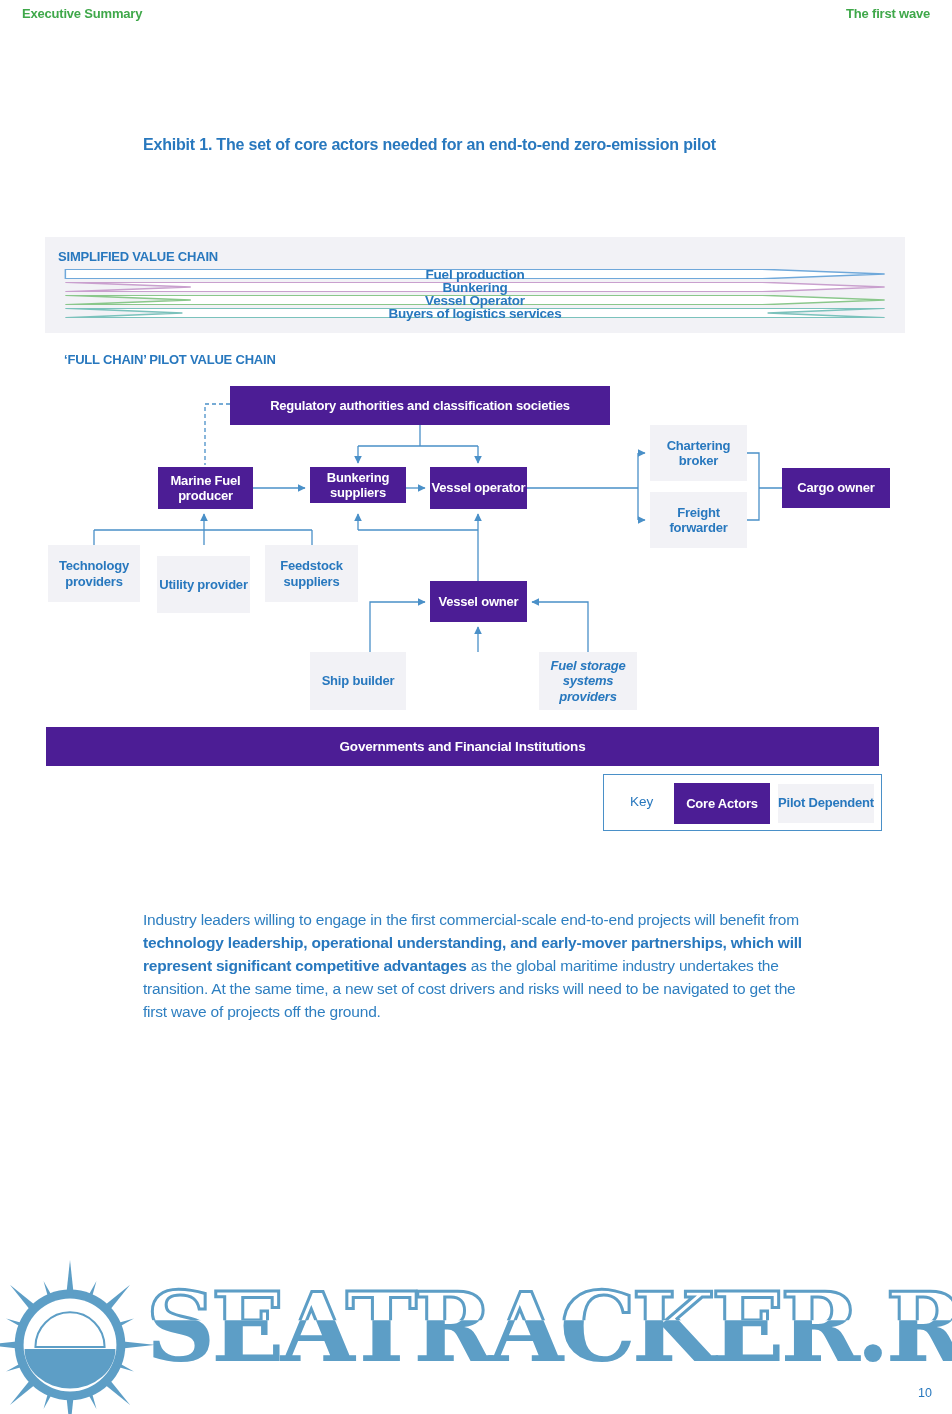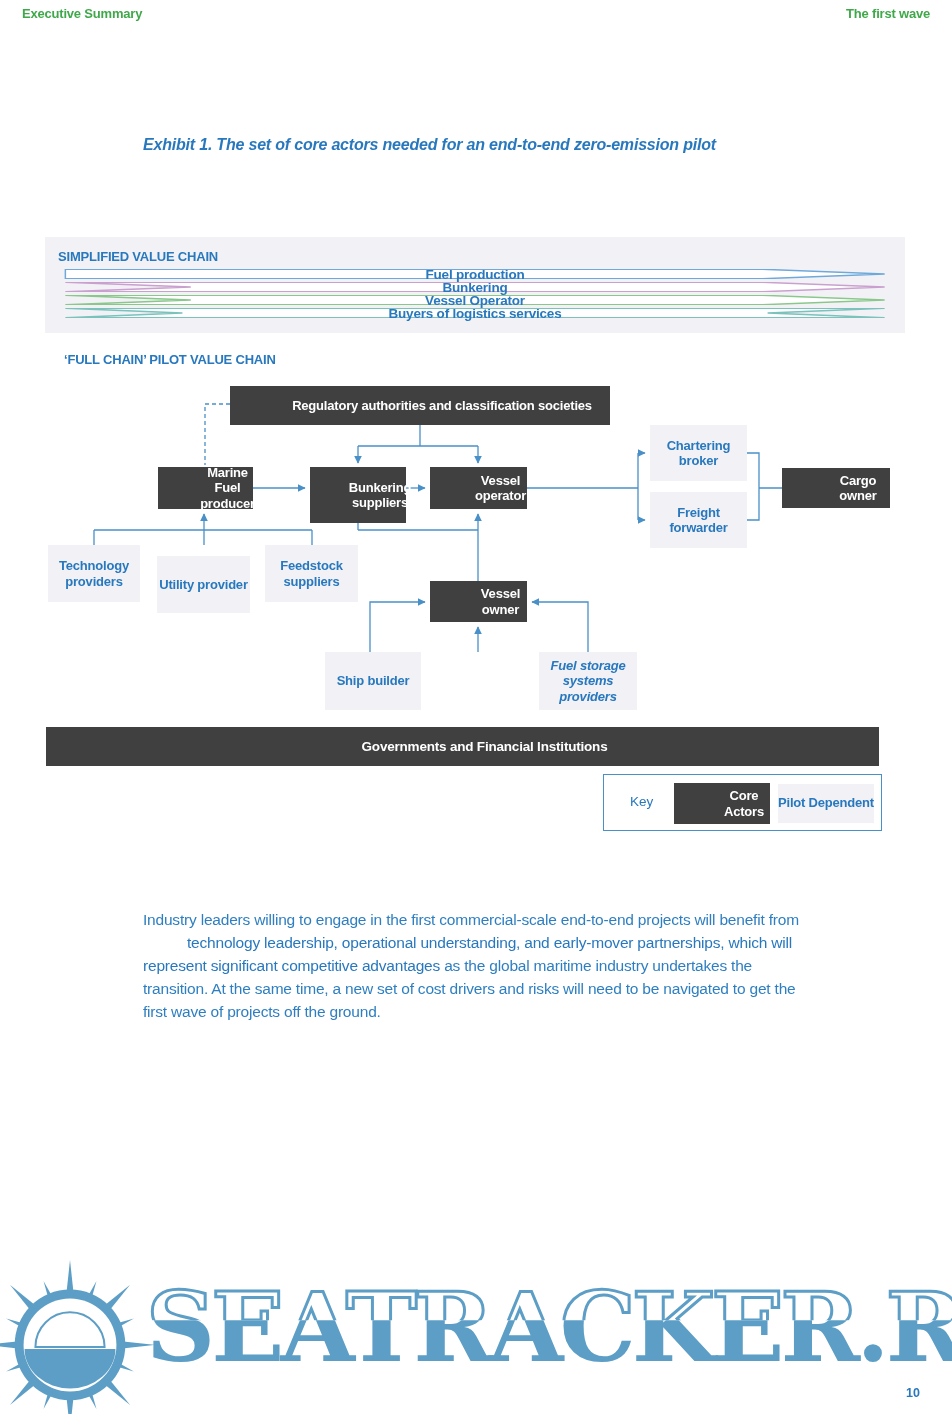--- a/index.html
+++ b/index.html
@@ -5,58 +5,58 @@
   * { margin:0; padding:0; box-sizing:border-box; }
   body { background:#fff; font-family:"Liberation Sans", sans-serif; }
   .page { position:relative; width:952px; height:1414px; background:#ffffff; overflow:hidden; margin:0 auto; }
 
   
   .hdr { position:absolute; top:6px; font-size:13px; font-weight:bold; color:#3FA84A; letter-spacing:-0.2px; }
   .hdr-left { left:22px; }
   .hdr-right { right:22px; }
 
   
-  .exhibit-title { position:absolute; left:143px; top:136px; font-size:16px; font-weight:bold; font-style:italic; color:#2878BE; letter-spacing:-0.2px; }
+  .exhibit-title { position:absolute; left:143px; top:136px; font-size:16px; font-weight:bold; color:#2878BE; letter-spacing:-0.2px; }
 
   
   .simp-panel { position:absolute; left:45px; top:237px; width:860px; height:96px; background:#F2F2F6; }
   .simp-label { position:absolute; left:13px; top:12px; font-size:13px; font-weight:bold; color:#2878BE; letter-spacing:-0.2px; }
   .chev-row { position:absolute; left:12px; right:12px; top:32px; height:49px; display:flex; gap:3px;flex-direction:column; }
   .chev { position:relative; flex:1; }
   .chev svg { position:absolute; inset:0; width:100%; height:100%; }
   .chev .lbl { position:absolute; inset:0; display:flex; align-items:center; justify-content:center; font-size:13.5px; font-weight:bold; color:#2878BE; letter-spacing:-0.2px; }
 
   
   .fullchain-label { position:absolute; left:64px; top:352px; font-size:13px; font-weight:bold; color:#2878BE; letter-spacing:-0.2px; }
   .diagram { position:absolute; left:46px; top:378px; width:860px; height:455px; }
   .diagram svg.wires { position:absolute; inset:0; width:860px; height:455px; }
   .dbox { position:absolute; display:flex; align-items:center; justify-content:center; text-align:center; line-height:1.18; letter-spacing:-0.2px; }
-  .teal-box { background:#404040; color:#fff; font-weight:bold; font-size:13px;padding-left:44px; }
+  .teal-box { background:#4c1d95; color:#fff; font-weight:bold; font-size:13px; }
   .light-box { background:#F2F2F6; color:#2878BE; font-weight:bold; font-size:13px; }
 
   
   .key-box { position:absolute; left:557px; top:396px; width:279px; height:57px; background:#fff; border:1.5px solid #4A90C8; }
   .key-label { position:absolute; left:26px; top:19px; font-size:13.5px; color:#2878BE; }
   .key-core { position:absolute; left:70px; top:8px; width:96px; height:41px; }
   .key-pilot { position:absolute; left:174px; top:9px; width:96px; height:39px; line-height:1.1; }
 
   
   .body-par { position:absolute; left:143px; top:908px; width:676px; font-size:15.5px; line-height:23px; color:#2E7FC1; letter-spacing:-0.2px; }
-  .body-par strong { font-weight:normal; color:#2878BE;margin-left:44px; }
+  .body-par strong { font-weight:bold; color:#2878BE; }
 
   
   .watermark { position:absolute; left:0; top:1262px; width:952px; height:150px; }
   .wm-sun { position:absolute; left:-14px; top:-4px; }
   .wm-text-wrap { position:absolute; left:146px; top:18px; width:806px; height:110px; }
   .wm-layer { position:absolute; left:0; top:0; white-space:nowrap;
     font-family:"DejaVu Serif", serif; font-weight:bold; font-size:96px; line-height:1; letter-spacing:-4px; }
   .wm-solid { color:#5D9EC6; }
   .wm-top { color:#ffffff; -webkit-text-stroke:3px #5D9EC6; clip-path:inset(0 0 58% 0); }
 
-  .page-num { position:absolute; right:32px; top:1386px; font-size:12.5px; font-weight:bold; color:#2878BE; }
+  .page-num { position:absolute; right:20px; top:1386px; font-size:12.5px; font-weight:normal; color:#2878BE; }
 </style>
 </head>
 <body>
 
 <div class="page">
 
   <div class="hdr hdr-left">Executive Summary</div>
   <div class="hdr hdr-right">The first wave</div>
 
   <div class="exhibit-title">Exhibit 1. The set of core actors needed for an end-to-end zero-emission pilot</div>
@@ -127,35 +127,35 @@
 
         <path d="M324,274 L324,224 L379,224" marker-end="url(#arw)"></path>
         <path d="M432,274 L432,249" marker-end="url(#arw)"></path>
         <path d="M542,274 L542,224 L486,224" marker-end="url(#arw)"></path>
       </g>
     </svg>
 
     <div class="dbox teal-box" style="left:184px; top:8px; width:380px; height:39px;">Regulatory authorities and classification societies</div>
 
     <div class="dbox teal-box" style="left:112px; top:89px; width:95px; height:42px;">Marine Fuel producer</div>
-    <div class="dbox teal-box" style="left:264px; top:89px; width:96px; height:56px;">Bunkering suppliers</div>
+    <div class="dbox teal-box" style="left:264px; top:89px; width:96px; height:36px;">Bunkering suppliers</div>
     <div class="dbox teal-box" style="left:384px; top:89px; width:97px; height:42px;">Vessel operator</div>
 
     <div class="dbox light-box" style="left:604px; top:47px; width:97px; height:56px;">Chartering broker</div>
     <div class="dbox light-box" style="left:604px; top:114px; width:97px; height:56px;">Freight forwarder</div>
 
     <div class="dbox teal-box" style="left:736px; top:90px; width:108px; height:40px;">Cargo owner</div>
 
     <div class="dbox light-box" style="left:2px; top:167px; width:92px; height:57px;">Technology providers</div>
     <div class="dbox light-box" style="left:111px; top:178px; width:93px; height:57px;">Utility provider</div>
     <div class="dbox light-box" style="left:219px; top:167px; width:93px; height:57px;">Feedstock suppliers</div>
 
     <div class="dbox teal-box" style="left:384px; top:203px; width:97px; height:41px;">Vessel owner</div>
 
-    <div class="dbox light-box" style="left:279px; top:274px; width:96px; height:58px;">Ship builder</div>
+    <div class="dbox light-box" style="left:264px; top:274px; width:96px; height:58px;">Ship builder</div>
     <div class="dbox light-box" style="left:493px; top:274px; width:98px; height:58px;font-style:italic;">Fuel storage systems providers</div>
 
     <div class="dbox teal-box" style="left:0px; top:349px; width:833px; height:39px; font-size:13.5px;">Governments and Financial Institutions</div>
 
     <div class="key-box">
       <div class="key-label">Key</div>
       <div class="dbox teal-box key-core">Core Actors</div>
       <div class="dbox light-box key-pilot">Pilot Dependent</div>
     </div>
   </div>

